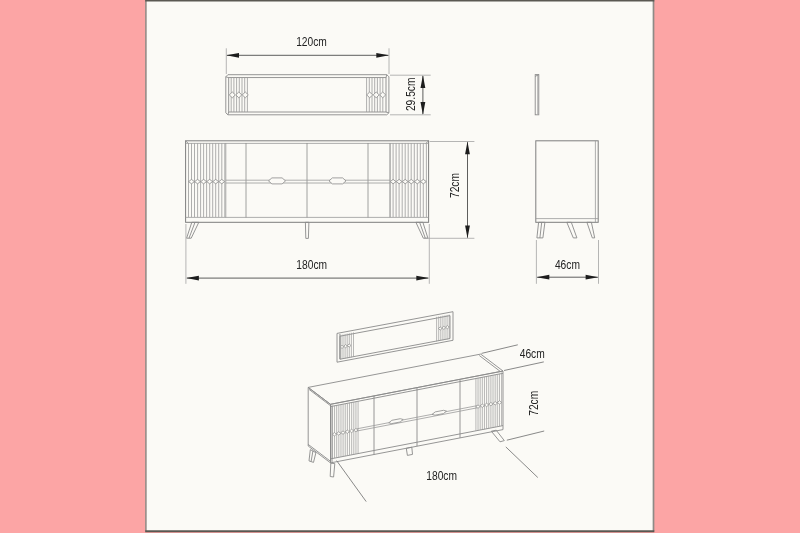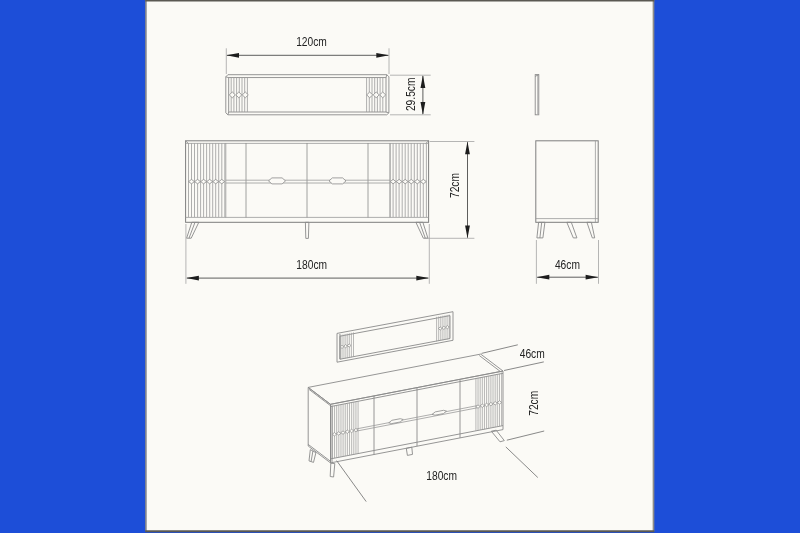--- a/index.html
+++ b/index.html
@@ -1,16 +1,16 @@
 <!DOCTYPE html>
 <html><head>
 <meta charset="utf-8">
 <style>
   html,body{margin:0;padding:0;background:#ffffff;}
-  #stage{position:relative;width:800px;height:533px;background:#1d4ed8;overflow:hidden;}
+  #stage{position:relative;width:800px;height:533px;background:#fca5a5;overflow:hidden;}
   svg{position:absolute;left:0;top:0;}
   text{font-family:"Liberation Sans",sans-serif;fill:#232323;}
 </style>
 </head>
 <body>
 <div id="stage">
 <svg width="800" height="533" viewBox="0 0 800 533">
 
   <rect x="146.2" y="0" width="506.8" height="531.2" fill="#fbfaf6"></rect>
 

